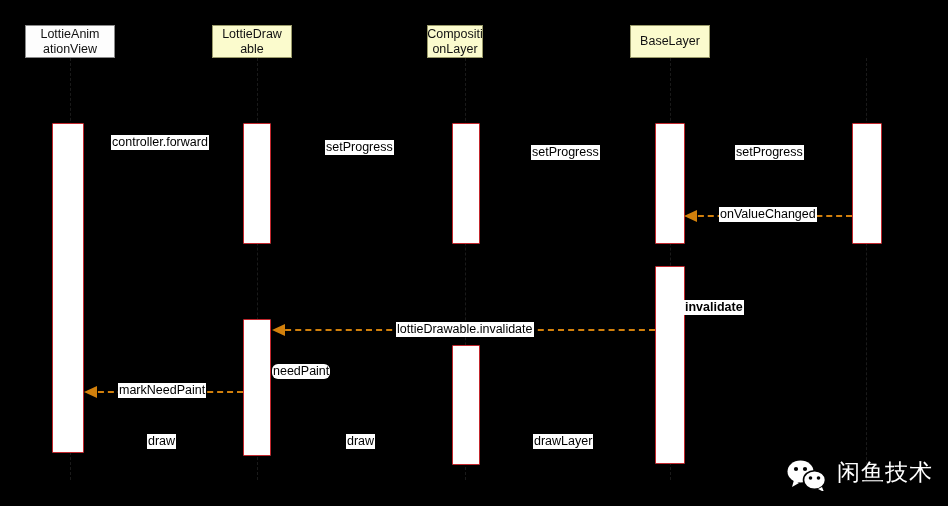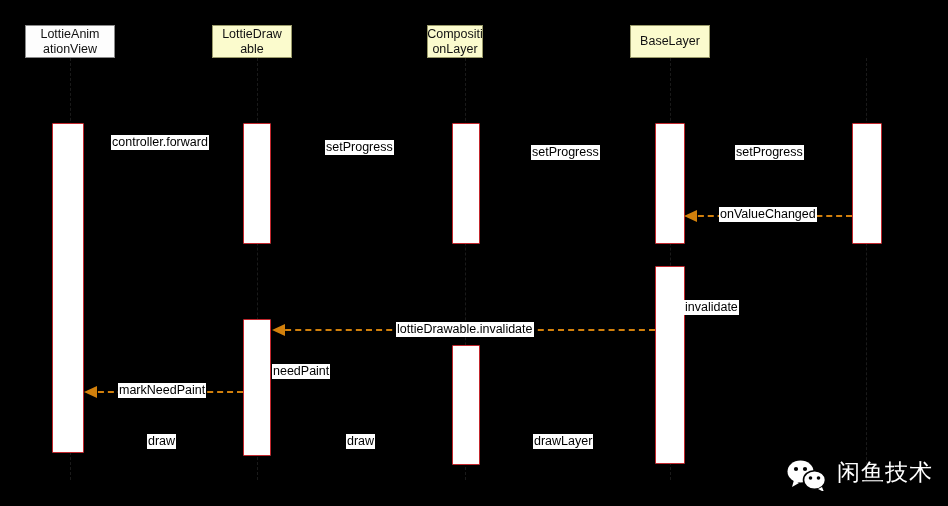--- a/index.html
+++ b/index.html
@@ -114,23 +114,23 @@
     <div class="msg-arrow left" style="left: 684px; top: 210px;"></div>
     <div class="msg-line" style="left: 275px; top: 329px; width: 380px;"></div>
     <div class="msg-arrow left" style="left: 272px; top: 324px;"></div>
     <div class="msg-line" style="left: 88px; top: 391px; width: 155px;"></div>
     <div class="msg-arrow left" style="left: 84px; top: 386px;"></div>
     <div class="msg-label" style="left: 111px; top: 135px;">controller.forward</div>
     <div class="msg-label" style="left: 325px; top: 140px;">setProgress</div>
     <div class="msg-label" style="left: 531px; top: 145px;">setProgress</div>
     <div class="msg-label" style="left: 735px; top: 145px;">setProgress</div>
     <div class="msg-label" style="left: 719px; top: 207px;">onValueChanged</div>
-    <div class="msg-label" style="left: 684px; top: 300px;">invalidate</div>
+    <div class="msg-label" style="left: 684px; top: 300px; font-weight: bold;">invalidate</div>
     <div class="msg-label" style="left: 396px; top: 322px;">lottieDrawable.invalidate</div>
-    <div class="msg-label" style="left: 272px; top: 364px;">needPaint</div>
+    <div class="msg-label" style="left: 272px; top: 364px; border-radius: 6px;">needPaint</div>
     <div class="msg-label" style="left: 118px; top: 383px;">markNeedPaint</div>
     <div class="msg-label" style="left: 147px; top: 434px;">draw</div>
     <div class="msg-label" style="left: 346px; top: 434px;">draw</div>
     <div class="msg-label" style="left: 533px; top: 434px;">drawLayer</div>
     <div class="participant first" style="left: 25px; top: 25px; width: 90px; height: 33px;">LottieAnim
 ationView</div>
     <div class="participant" style="left: 212px; top: 25px; width: 80px; height: 33px;">LottieDraw
 able</div>
     <div class="participant" style="left: 427px; top: 25px; width: 56px; height: 33px;">Compositi
 onLayer</div>

